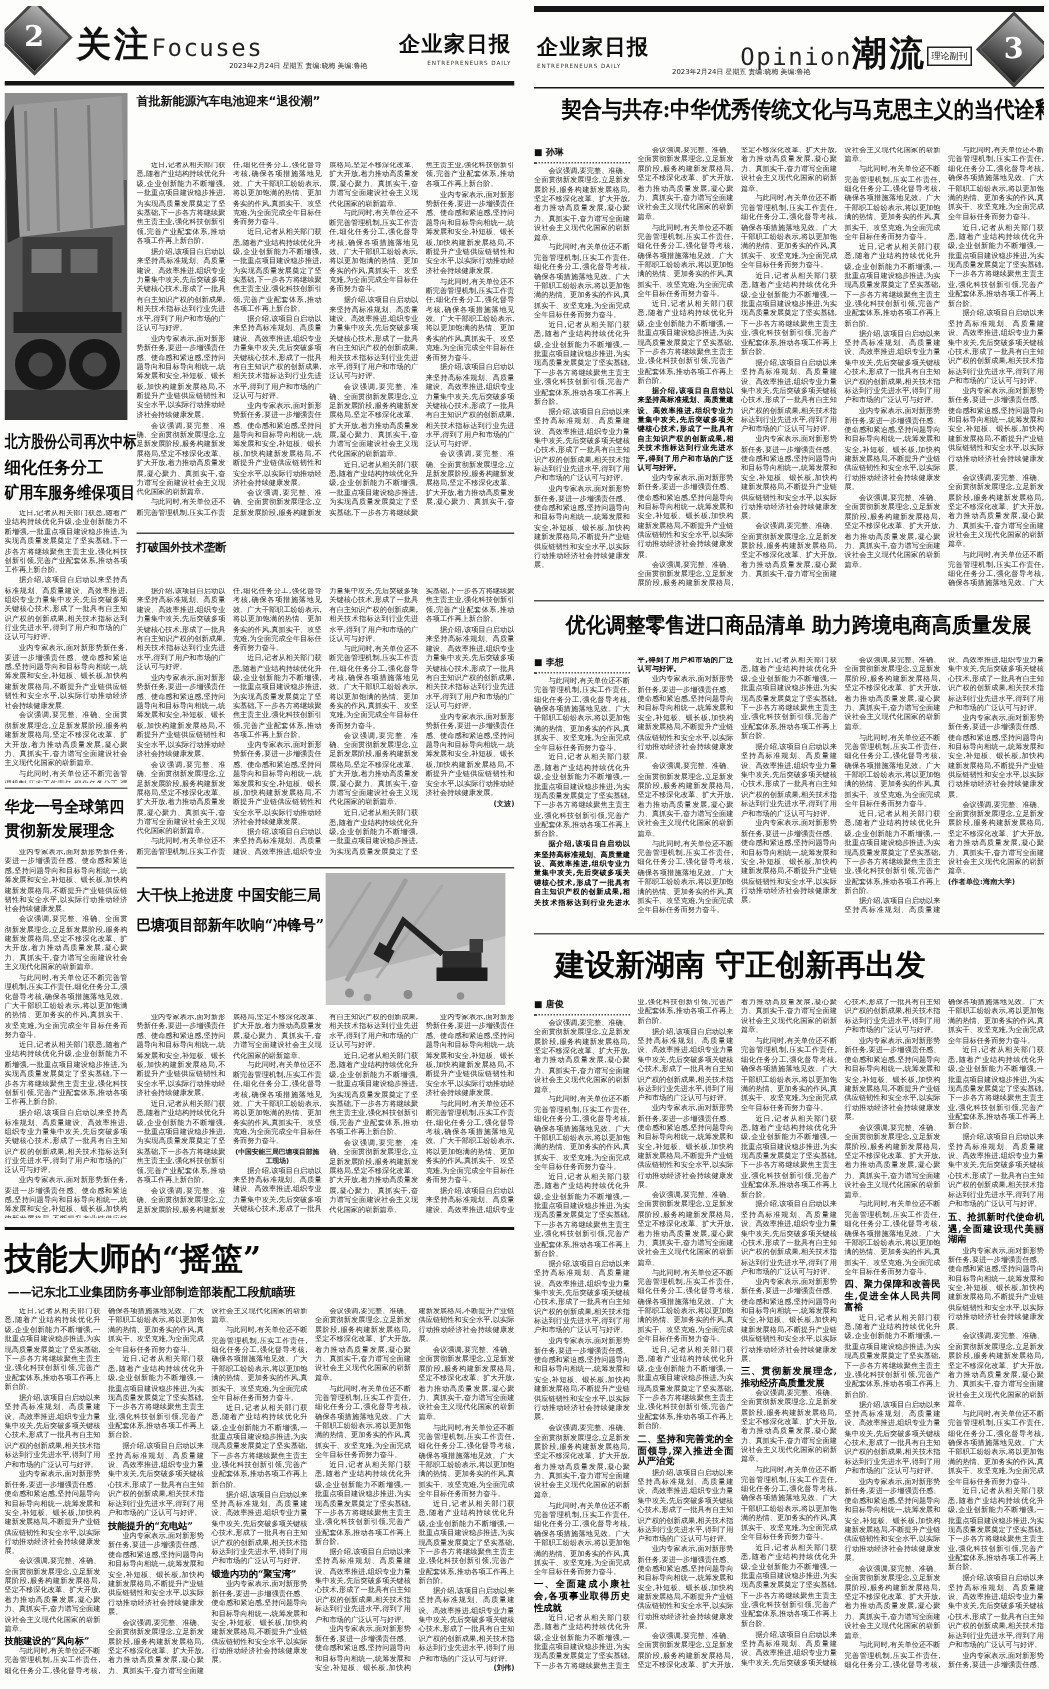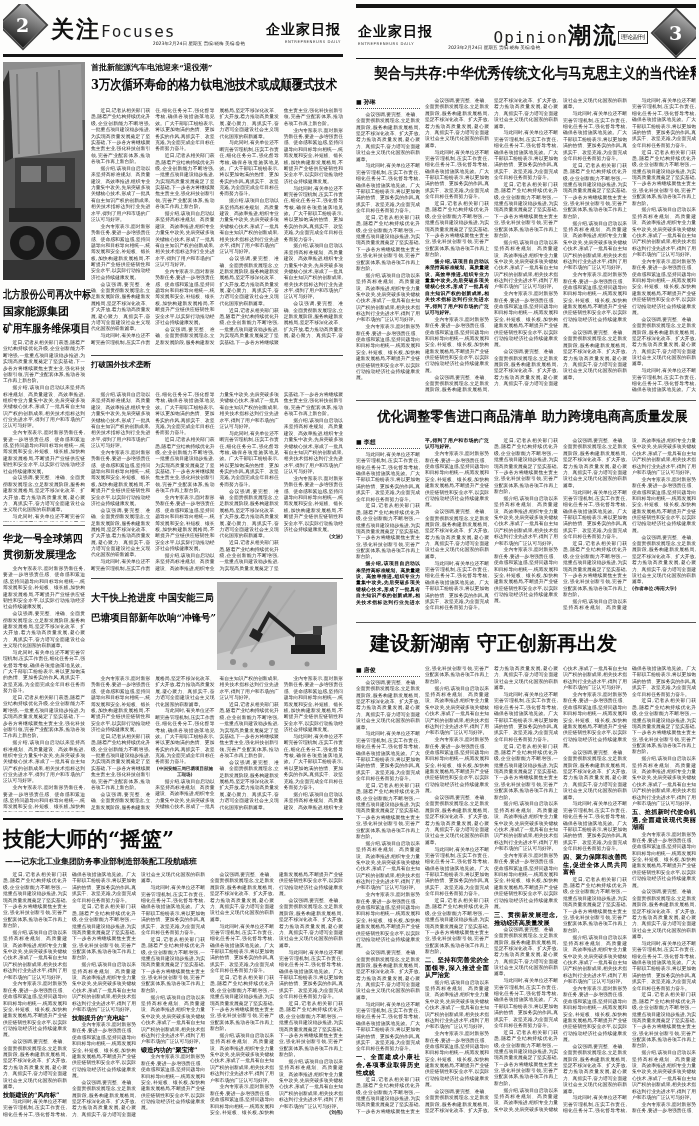--- a/index.html
+++ b/index.html
@@ -87,21 +87,21 @@
       <rect x="6" y="146" width="72" height="14" fill="#262626"></rect>
       <circle cx="24" cy="181" r="17" fill="#181818"></circle>
         <circle cx="24" cy="181" r="8" fill="#474747"></circle>
       <circle cx="60" cy="181" r="17" fill="#181818"></circle>
         <circle cx="60" cy="181" r="8" fill="#474747"></circle>
       <rect y="198" width="82" height="20" fill="#343434"></rect>
     </svg>
   </div>
   <div class="abs hl" style="left:0;top:282px;width:82px;font-size:11px;line-height:1.55;">
     <span class="fitw" style="transform:scaleX(.8);">北方股份公司再次中标</span><br>
-    <span class="fitw">国家能源集团</span><br>
+    <span class="fitw">细化任务分工</span><br>
     <span class="fitw" style="transform:scaleX(.88);">矿用车服务维保项目</span>
   </div>
   <div class="art-body" style="left:0;top:336px;width:82px;height:182px;">
       <p class="t-p">近日,记者从相关部门获悉,随着产业结构持续优化升级,企业创新能力不断增强,一批重点项目建设稳步推进,为实现高质量发展奠定了坚实基础,下一步各方将继续聚焦主责主业,强化科技创新引领,完善产业配套体系,推动各项工作再上新台阶。</p>
       <p class="t-p">据介绍,该项目自启动以来坚持高标准规划、高质量建设、高效率推进,组织专业力量集中攻关,先后突破多项关键核心技术,形成了一批具有自主知识产权的创新成果,相关技术指标达到行业先进水平,得到了用户和市场的广泛认可与好评。</p>
       <p class="t-p">业内专家表示,面对新形势新任务,要进一步增强责任感、使命感和紧迫感,坚持问题导向和目标导向相统一,统筹发展和安全,补短板、锻长板,加快构建新发展格局,不断提升产业链供应链韧性和安全水平,以实际行动推动经济社会持续健康发展。</p>
       <p class="t-p">会议强调,要完整、准确、全面贯彻新发展理念,立足新发展阶段,服务构建新发展格局,坚定不移深化改革、扩大开放,着力推动高质量发展,凝心聚力、真抓实干,奋力谱写全面建设社会主义现代化国家的崭新篇章。</p>
       <p class="t-p">与此同时,有关单位还不断完善管理机制,压实工作责任,细化任务分工,强化督导考核,确保各项措施落地见效。广大干部职工纷纷表示,将以更加饱满的热情、更加务实的作风,真抓实干、攻坚克难,为全面完成全年目标任务而努力奋斗。</p>
     </div>
   <div class="rule" style="left:0;top:521px;width:82px;"></div>
@@ -111,24 +111,21 @@
   </div>
   <div class="art-body" style="left:0;top:562px;width:82px;height:246px;">
       <p class="t-p">业内专家表示,面对新形势新任务,要进一步增强责任感、使命感和紧迫感,坚持问题导向和目标导向相统一,统筹发展和安全,补短板、锻长板,加快构建新发展格局,不断提升产业链供应链韧性和安全水平,以实际行动推动经济社会持续健康发展。</p>
       <p class="t-p">会议强调,要完整、准确、全面贯彻新发展理念,立足新发展阶段,服务构建新发展格局,坚定不移深化改革、扩大开放,着力推动高质量发展,凝心聚力、真抓实干,奋力谱写全面建设社会主义现代化国家的崭新篇章。</p>
       <p class="t-p">与此同时,有关单位还不断完善管理机制,压实工作责任,细化任务分工,强化督导考核,确保各项措施落地见效。广大干部职工纷纷表示,将以更加饱满的热情、更加务实的作风,真抓实干、攻坚克难,为全面完成全年目标任务而努力奋斗。</p>
       <p class="t-p">近日,记者从相关部门获悉,随着产业结构持续优化升级,企业创新能力不断增强,一批重点项目建设稳步推进,为实现高质量发展奠定了坚实基础,下一步各方将继续聚焦主责主业,强化科技创新引领,完善产业配套体系,推动各项工作再上新台阶。</p>
       <p class="t-p">据介绍,该项目自启动以来坚持高标准规划、高质量建设、高效率推进,组织专业力量集中攻关,先后突破多项关键核心技术,形成了一批具有自主知识产权的创新成果,相关技术指标达到行业先进水平,得到了用户和市场的广泛认可与好评。</p>
       <p class="t-p">业内专家表示,面对新形势新任务,要进一步增强责任感、使命感和紧迫感,坚持问题导向和目标导向相统一,统筹发展和安全,补短板、锻长板,加快构建新发展格局,不断提升产业链供应链韧性和安全水平,以实际行动推动经济社会持续健康发展。</p>
     </div>
 
-  <div class="abs kicker" style="left:88px;top:58px;font-size:8px;font-family:Liberation Mono, monospace;">首批新能源汽车电池迎来“退役潮”</div>
-  <div class="abs hl" style="left:88px;top:72px;width:252px;font-size:13.5px;">
-    <span class="fitw" style="transform:scaleX(.84);">3万次循环寿命的格力钛电池技术或成颠覆式技术</span>
-  </div>
+  <div class="abs kicker" style="left:88px;top:58px;font-size:8px;">首批新能源汽车电池迎来“退役潮”</div>
   <div class="art-body c4" style="left:88px;top:104px;width:252px;height:244px;">
       <p class="t-p">近日,记者从相关部门获悉,随着产业结构持续优化升级,企业创新能力不断增强,一批重点项目建设稳步推进,为实现高质量发展奠定了坚实基础,下一步各方将继续聚焦主责主业,强化科技创新引领,完善产业配套体系,推动各项工作再上新台阶。</p>
       <p class="t-p">据介绍,该项目自启动以来坚持高标准规划、高质量建设、高效率推进,组织专业力量集中攻关,先后突破多项关键核心技术,形成了一批具有自主知识产权的创新成果,相关技术指标达到行业先进水平,得到了用户和市场的广泛认可与好评。</p>
       <p class="t-p">业内专家表示,面对新形势新任务,要进一步增强责任感、使命感和紧迫感,坚持问题导向和目标导向相统一,统筹发展和安全,补短板、锻长板,加快构建新发展格局,不断提升产业链供应链韧性和安全水平,以实际行动推动经济社会持续健康发展。</p>
       <p class="t-p">会议强调,要完整、准确、全面贯彻新发展理念,立足新发展阶段,服务构建新发展格局,坚定不移深化改革、扩大开放,着力推动高质量发展,凝心聚力、真抓实干,奋力谱写全面建设社会主义现代化国家的崭新篇章。</p>
       <p class="t-p">与此同时,有关单位还不断完善管理机制,压实工作责任,细化任务分工,强化督导考核,确保各项措施落地见效。广大干部职工纷纷表示,将以更加饱满的热情、更加务实的作风,真抓实干、攻坚克难,为全面完成全年目标任务而努力奋斗。</p>
       <p class="t-p">近日,记者从相关部门获悉,随着产业结构持续优化升级,企业创新能力不断增强,一批重点项目建设稳步推进,为实现高质量发展奠定了坚实基础,下一步各方将继续聚焦主责主业,强化科技创新引领,完善产业配套体系,推动各项工作再上新台阶。</p>
       <p class="t-p">据介绍,该项目自启动以来坚持高标准规划、高质量建设、高效率推进,组织专业力量集中攻关,先后突破多项关键核心技术,形成了一批具有自主知识产权的创新成果,相关技术指标达到行业先进水平,得到了用户和市场的广泛认可与好评。</p>
       <p class="t-p">业内专家表示,面对新形势新任务,要进一步增强责任感、使命感和紧迫感,坚持问题导向和目标导向相统一,统筹发展和安全,补短板、锻长板,加快构建新发展格局,不断提升产业链供应链韧性和安全水平,以实际行动推动经济社会持续健康发展。</p>
       <p class="t-p">会议强调,要完整、准确、全面贯彻新发展理念,立足新发展阶段,服务构建新发展格局,坚定不移深化改革、扩大开放,着力推动高质量发展,凝心聚力、真抓实干,奋力谱写全面建设社会主义现代化国家的崭新篇章。</p>

